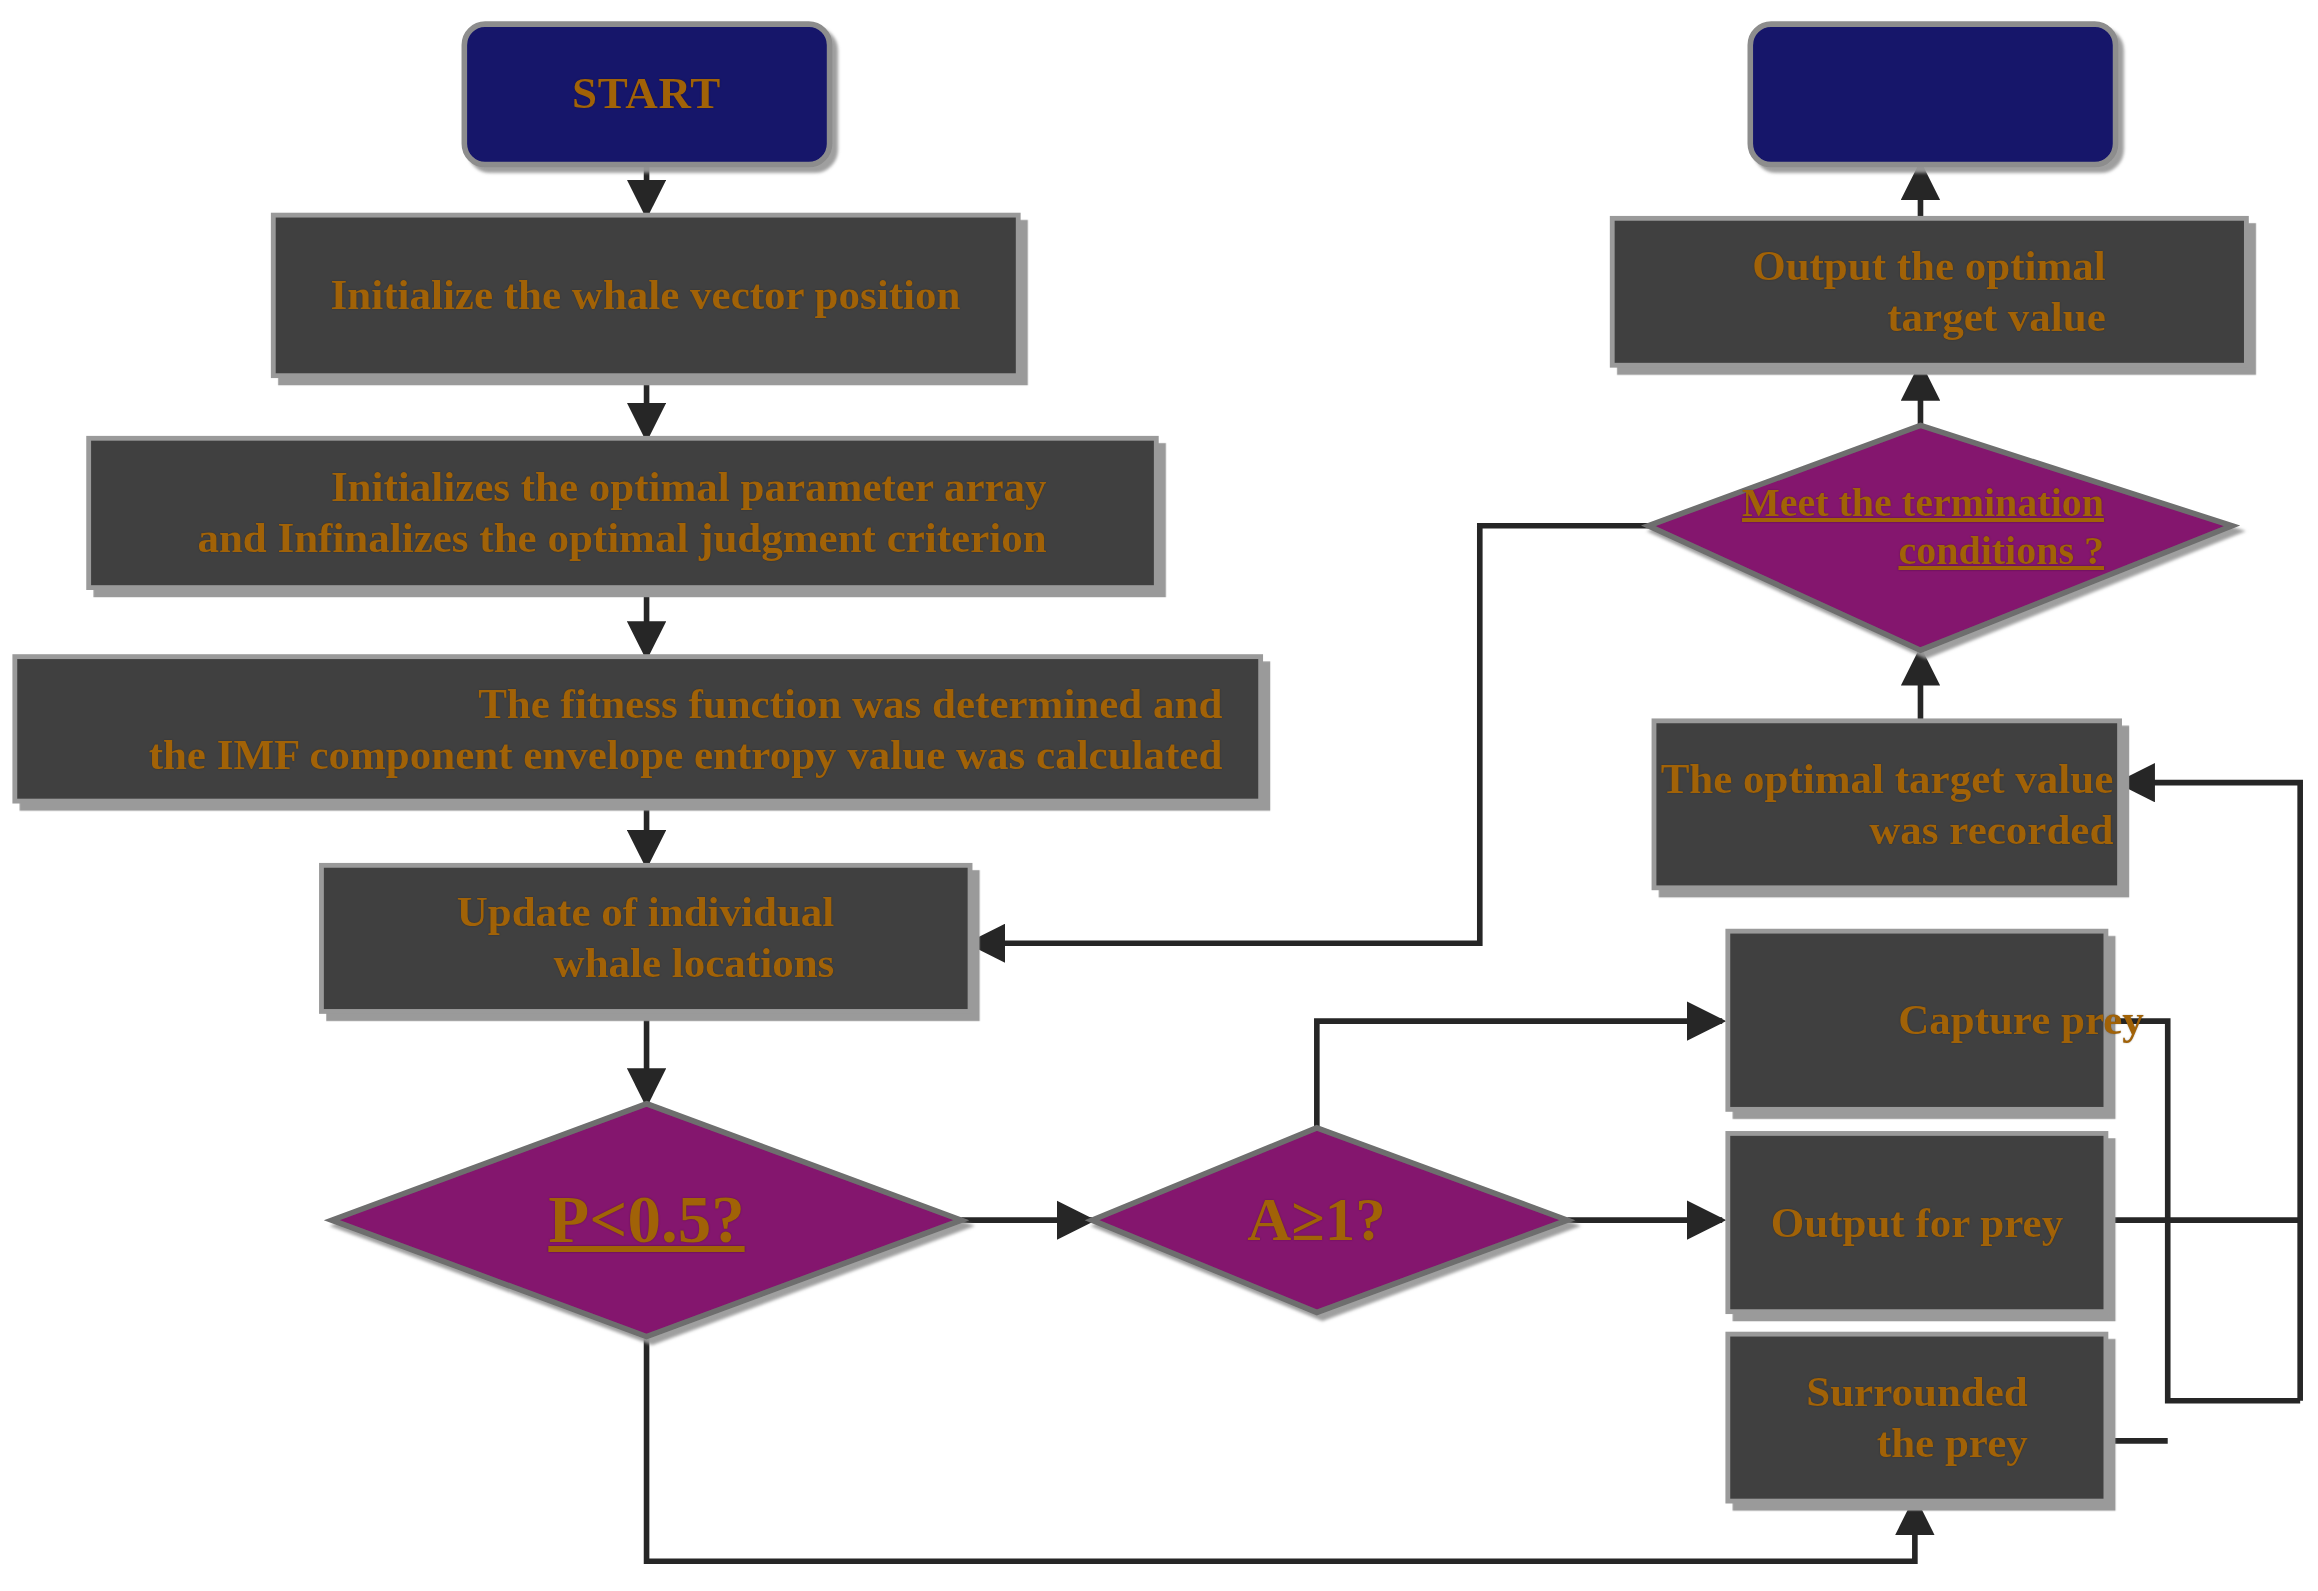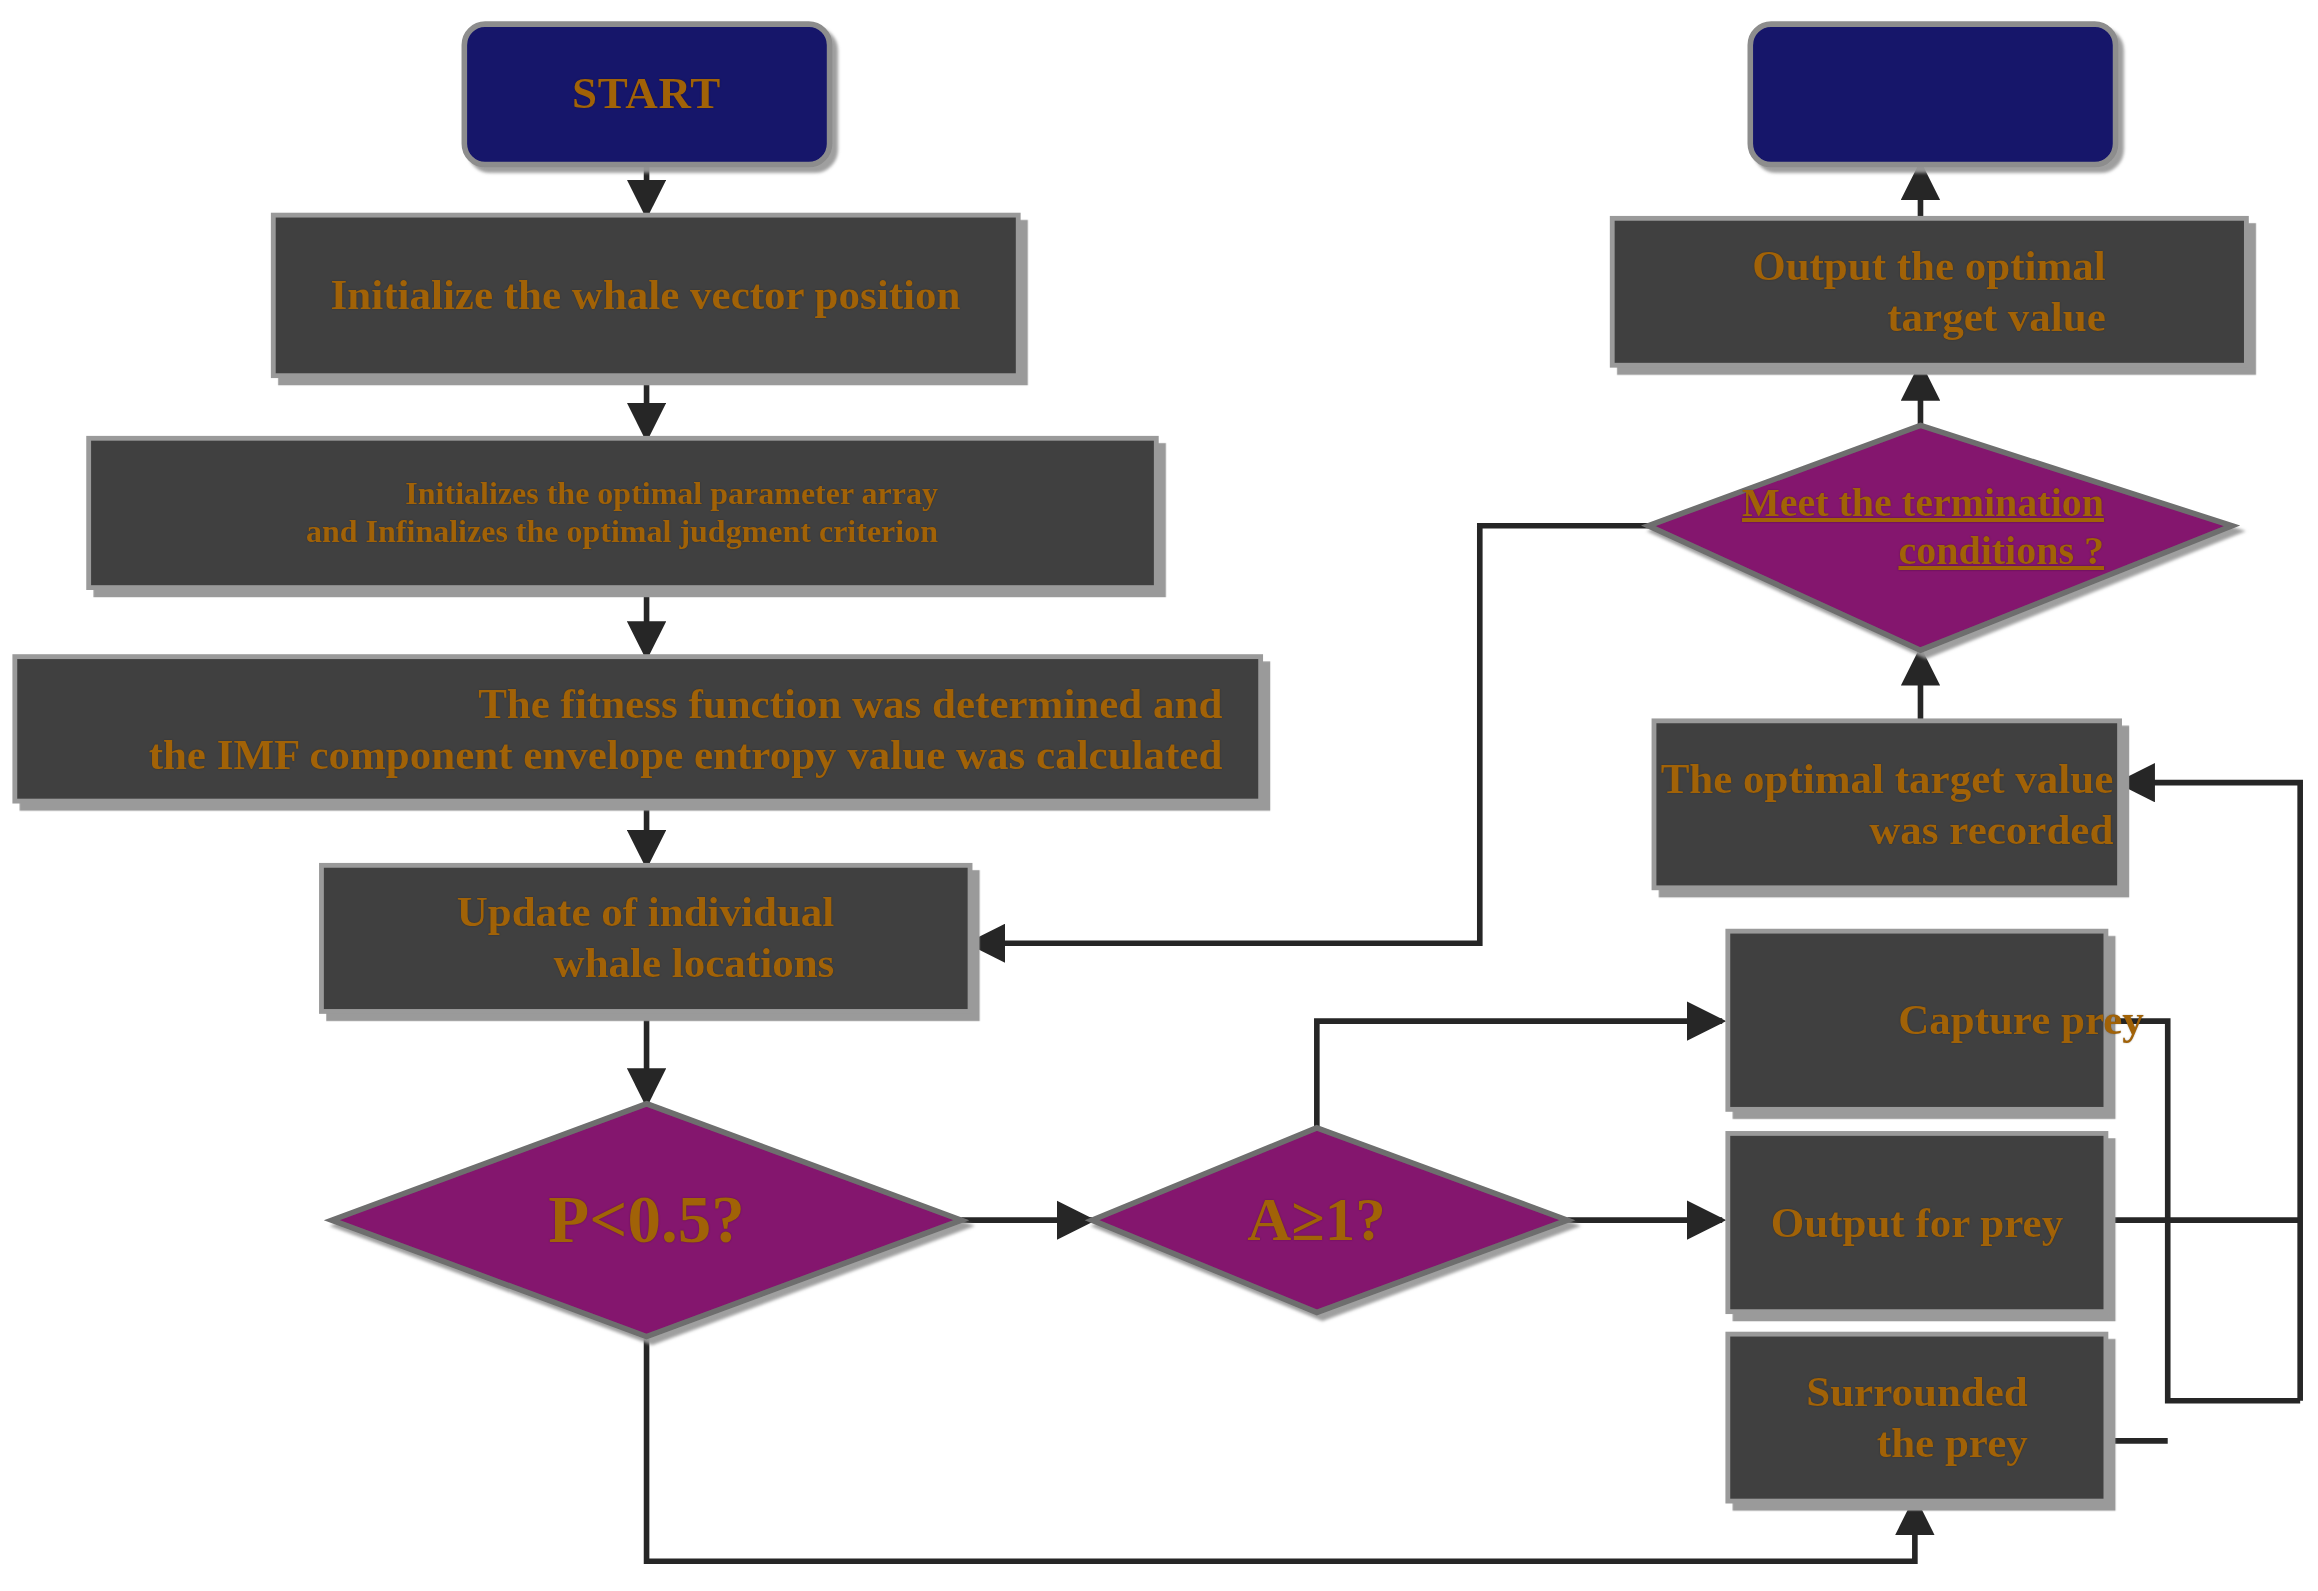--- a/index.html
+++ b/index.html
@@ -119,30 +119,30 @@
 
     <rect x="2008" y="272" width="790" height="183" fill="#414141" stroke="#9a9a9a" stroke-width="6" filter="url(#dropsh)"></rect>
 
     <rect x="2180" y="30" width="455" height="175" rx="26" ry="26" fill="#12126B" stroke="#8d8d8d" stroke-width="7" filter="url(#dropsh2)"></rect>
   </svg>
 
   <div class="node-label" style="left:464px; top:24px; width:365px; height:140px; font-size:45px; letter-spacing:0.8px;">START</div>
 
   <div class="node-label" style="left:273px; top:215px; width:745px; height:161px; font-size:43px;">Initialize the whale vector position</div>
 
-  <div class="node-label" style="left:88px; top:438px; width:1068px; height:149px; font-size:32px;">Initializes the optimal parameter array
+  <div class="node-label" style="left:88px; top:438px; width:1068px; height:149px; font-size:43px;">Initializes the optimal parameter array
 and Infinalizes the optimal judgment criterion</div>
 
   <div class="node-label" style="left:14.5px; top:657px; width:1246px; height:145px; font-size:43px;padding-left:48px;">The fitness function was determined and
 the IMF component envelope entropy value was calculated</div>
 
   <div class="node-label" style="left:321px; top:865px; width:649px; height:146px; font-size:43px;">Update of individual
 whale locations</div>
 
-  <div class="node-label" style="left:486px; top:1156px; width:321px; height:128px; font-size:67px;">P&lt;0.5?</div>
+  <div class="node-label" style="left:486px; top:1156px; width:321px; height:128px; font-size:67px;text-decoration:underline;">P&lt;0.5?</div>
 
   <div class="node-label" style="left:1172px; top:1164px; width:289px; height:112px; font-size:61px;">A≥1?</div>
 
   <div class="node-label" style="left:1832px; top:931px; width:378px; height:178px; font-size:43px;">Capture prey</div>
 
   <div class="node-label" style="left:1728px; top:1134px; width:378px; height:178px; font-size:43px;">Output for prey</div>
 
   <div class="node-label" style="left:1728px; top:1334px; width:378px; height:167px; font-size:43px;">Surrounded
 the prey</div>
 

